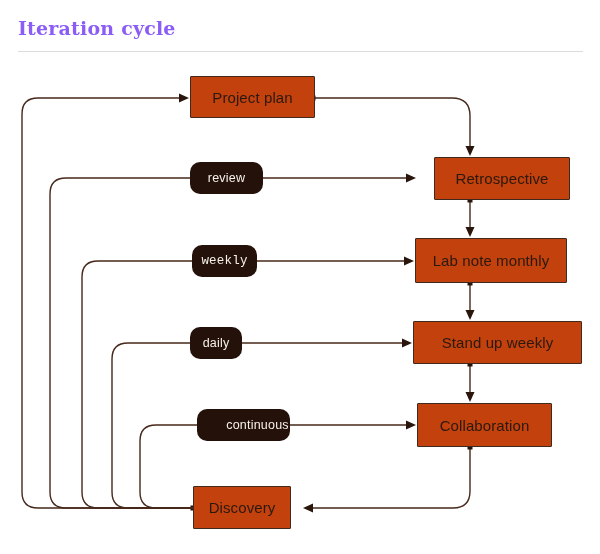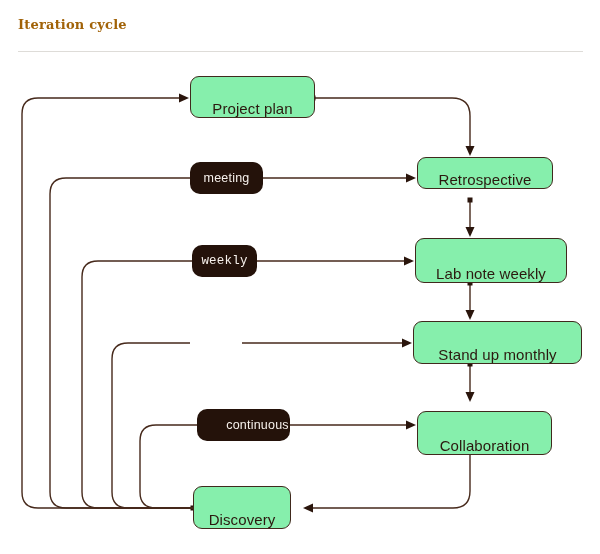--- a/index.html
+++ b/index.html
@@ -3,49 +3,49 @@
 <meta charset="utf-8">
 <style>
   html,body{margin:0;padding:0;}
   body{
     width:600px;height:554px;position:relative;overflow:hidden;
     background:#ffffff;font-family:"Liberation Sans",sans-serif;
   }
   .page-title{
     position:absolute;left:18px;top:17px;margin:0;
     font-family:"DejaVu Serif","Liberation Serif",serif;
-    font-size:13px;font-weight:bold;color:#a16207;letter-spacing:.2px;
+    font-size:19px;font-weight:bold;color:#8b5cf6;letter-spacing:.2px;
   }
   .divider{
     position:absolute;left:18px;top:51px;width:565px;height:0;
     border:none;border-top:1px solid #dedcd8;margin:0;
   }
   .canvas{position:absolute;inset:0;}
   svg.edges{position:absolute;left:0;top:0;width:600px;height:554px;}
   .edge{fill:none;stroke:#46291b;stroke-width:1.4;}
   .arrow{fill:#2a150c;stroke:none;}
   .port{fill:#2a150c;stroke:none;}
   .node{
     position:absolute;display:flex;align-items:center;justify-content:center;
     box-sizing:border-box;text-align:center;white-space:nowrap;
   }
   .box{
-    background:#86efac;border:1.4px solid #40291d;border-radius:9px;
-    color:#2b190f;font-size:15px;font-weight:500;letter-spacing:.1px;align-items:flex-end;
+    background:#c2410c;border:1.4px solid #40291d;border-radius:1px;
+    color:#2b190f;font-size:15px;font-weight:500;letter-spacing:.1px;
   }
   .pill{
     background:#24120a;border-radius:10px;
     color:#f7f1ec;font-size:12.5px;font-weight:500;letter-spacing:.2px;
   }
   
   #n-project-plan    {left:190px;top:76px; width:125px;height:42px;}
-  #n-retrospective   {left:417px;top:157px;width:136px;height:32px;}
+  #n-retrospective   {left:434px;top:157px;width:136px;height:43px;}
   #n-lab-note-review {left:415px;top:238px;width:152px;height:45px;}
   #n-stand-up-meeting{left:413px;top:321px;width:169px;height:43px;}
-  #n-collaboration   {left:417px;top:403px;width:135px;height:44px;margin-top:8px;}
+  #n-collaboration   {left:417px;top:403px;width:135px;height:44px;}
   #n-discovery       {left:193px;top:486px;width:98px;height:43px;}
   #n-monthly         {left:190px;top:162px;width:73px; height:32px;}
   #n-weekly          {left:192px;top:245px;width:65px; height:32px;font-family:Liberation Mono, monospace;}
   #n-daily           {left:190px;top:327px;width:52px; height:32px;}
   #n-continuous      {left:197px;top:409px;width:93px; height:32px;padding-left:28px;}
 </style>
 </head>
 <body>
 
 <h1 class="page-title">Iteration cycle</h1>
@@ -96,35 +96,38 @@
     <polygon class="arrow" points="416,425 406,420.5 406,429.5"></polygon>
   </svg>
 
   <div class="node box" id="n-project-plan">
     <span>Project plan</span>
   </div>
   <div class="node box" id="n-retrospective">
     <span>Retrospective</span>
   </div>
   <div class="node box" id="n-lab-note-review">
-    <span>Lab note weekly</span>
+    <span>Lab note monthly</span>
   </div>
   <div class="node box" id="n-stand-up-meeting">
-    <span>Stand up monthly</span>
+    <span>Stand up weekly</span>
   </div>
   <div class="node box" id="n-collaboration">
     <span>Collaboration</span>
   </div>
   <div class="node box" id="n-discovery">
     <span>Discovery</span>
   </div>
 
   <div class="node pill" id="n-monthly">
-    <span>meeting</span>
+    <span>review</span>
   </div>
   <div class="node pill" id="n-weekly">
     <span>weekly</span>
+  </div>
+  <div class="node pill" id="n-daily">
+    <span>daily</span>
   </div>
   <div class="node pill" id="n-continuous">
     <span>continuous</span>
   </div>
 
 </div>
 
 </body></html>

